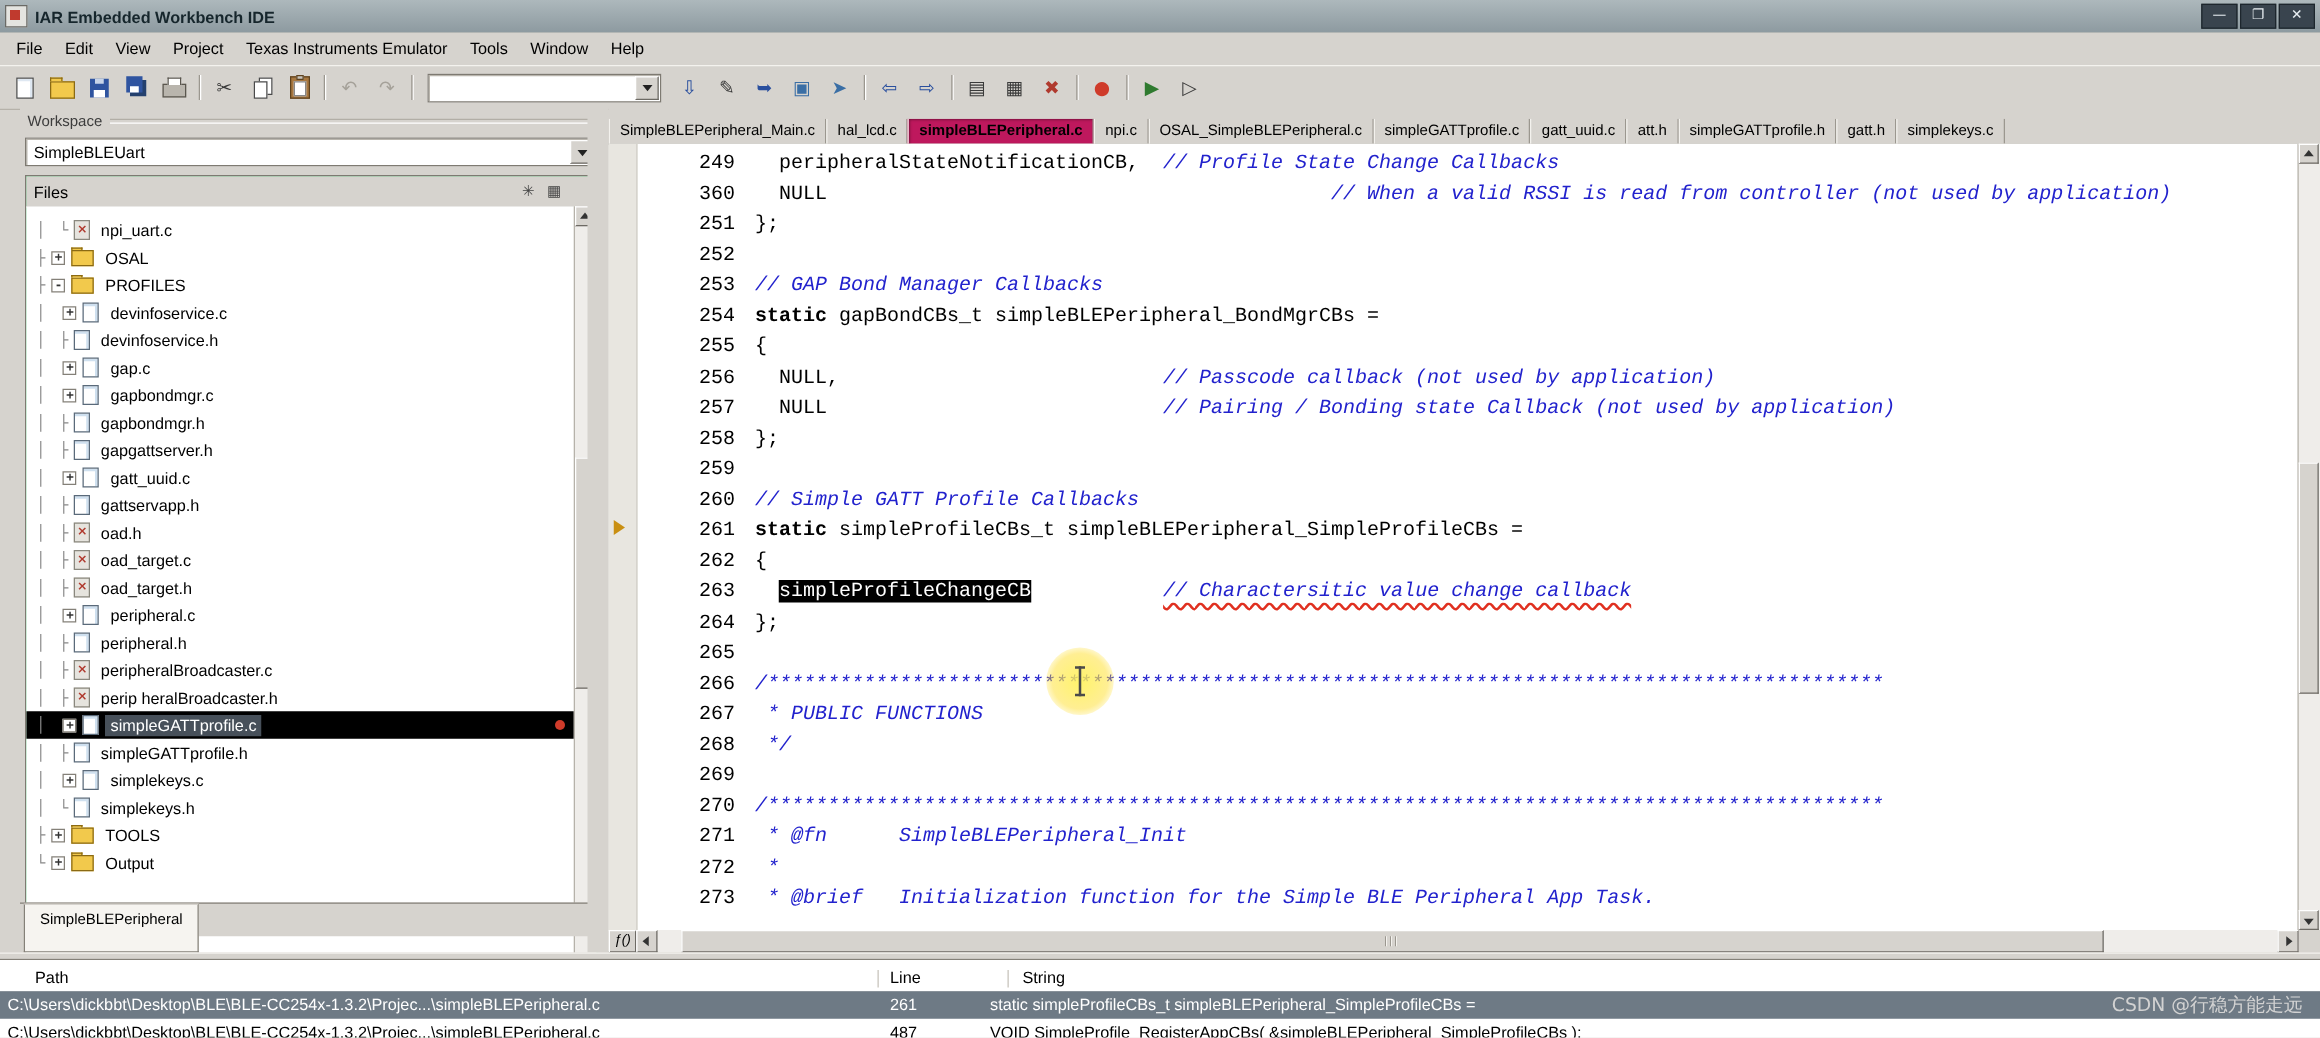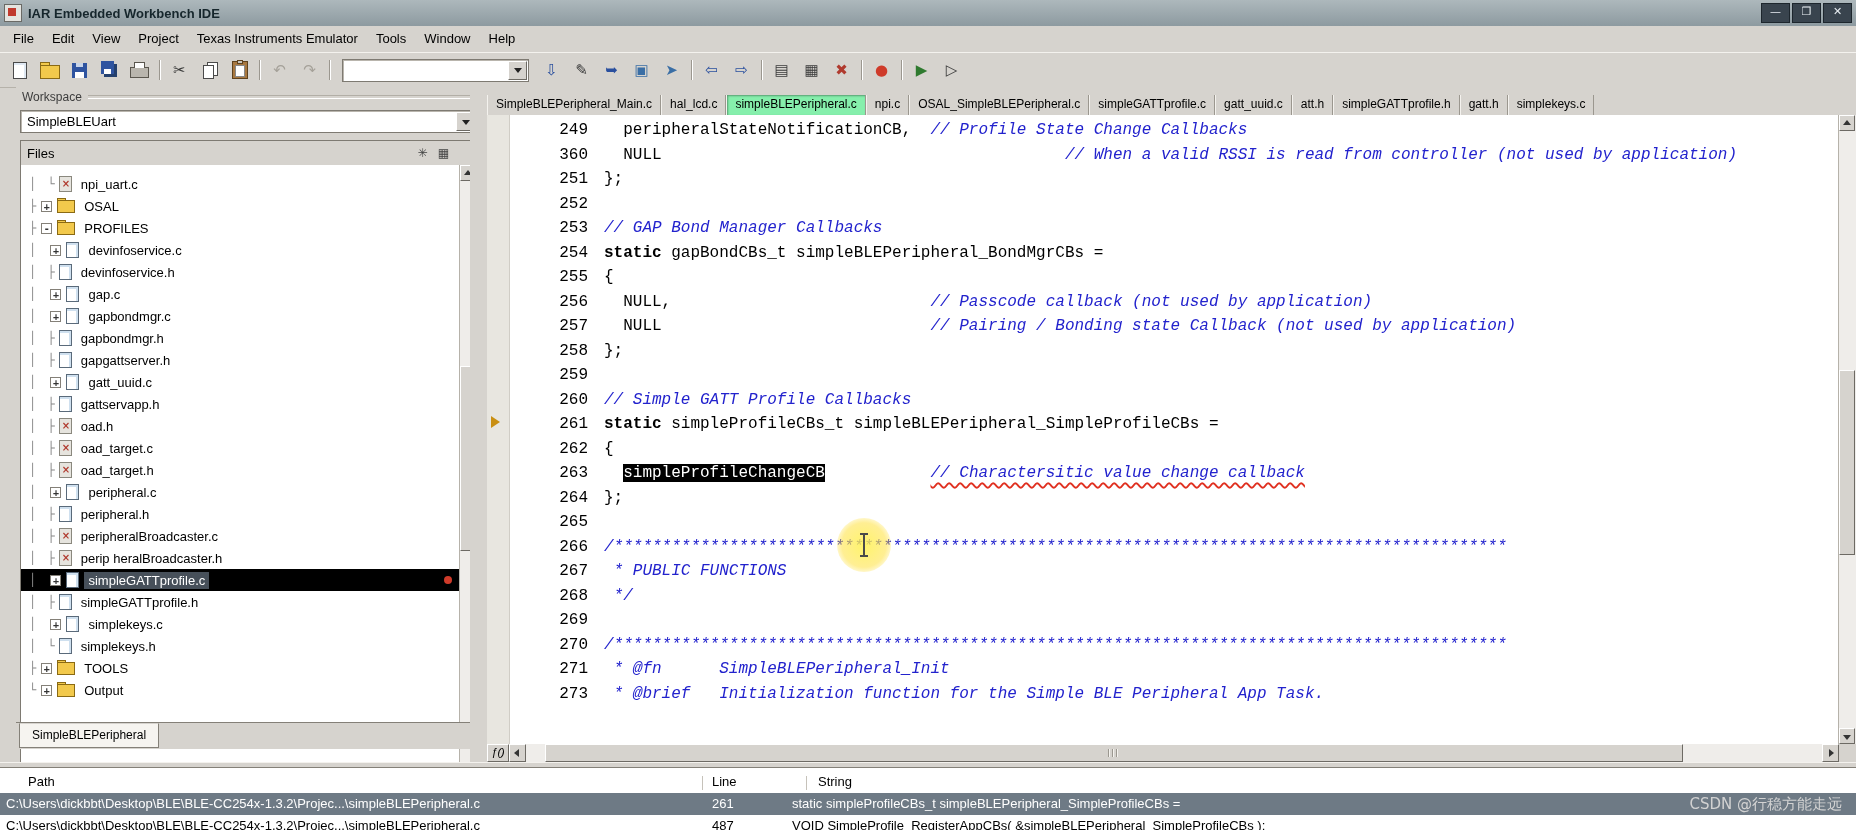--- a/index.html
+++ b/index.html
@@ -70,29 +70,29 @@
   .trow.sel .tlabel{background:#47505a;color:#fff;}
   .tmark{width:8px;height:8px;border-radius:50%;background:#cf3b2a;margin-left:auto;margin-right:8px;flex:none;}
   .tree-scroll{position:absolute;right:0;top:24px;bottom:0;width:17px;background:#efedea;border-left:1px solid #b6b2aa;}
   .sb-btn{position:absolute;left:0;width:16px;height:16px;background:#d6d3ce;border:1px solid;border-color:#fff #6d6a64 #6d6a64 #fff;box-sizing:border-box;}
   .sb-btn.up{top:0;} .sb-btn.down{bottom:0;}
   .sb-btn.up::before{content:"";position:absolute;left:3px;top:4px;border:4px solid transparent;border-bottom:5px solid #333;border-top:none;}
   .sb-btn.down::before{content:"";position:absolute;left:3px;top:6px;border:4px solid transparent;border-top:5px solid #333;border-bottom:none;}
   .sb-thumb{position:absolute;left:0;width:16px;background:#d6d3ce;border:1px solid;border-color:#fff #6d6a64 #6d6a64 #fff;box-sizing:border-box;}
   .tree-thumb{top:201px;height:185px;}
   .ws-tabrow{position:absolute;left:0;right:0;top:636px;height:26px;border-top:1px solid #848078;background:#d6d3ce;padding:0 0 0 3px;}
-  .ws-tab{display:inline-block;padding:4px 12px 5px;background:#f6f4f0;border:1px solid #848078;border-top-color:#d6d3ce;font-size:12px;}
+  .ws-tab{display:inline-block;padding:4px 12px 19px;background:#f6f4f0;border:1px solid #848078;border-top-color:#d6d3ce;font-size:12px;}
 
   .vsplit{position:absolute;left:470px;top:86px;width:17px;height:676px;background:#d6d3ce;}
 
   
   .editor{position:absolute;left:487px;top:86px;right:0;height:676px;background:#d6d3ce;}
   .etabs{position:absolute;left:0;top:9px;right:17px;height:20px;display:flex;border-bottom:1px solid #9b978f;overflow:hidden;}
   .etab{flex:none;padding:0 8px;font-size:12px;line-height:19px;border-right:1px solid #9b978f;border-left:1px solid #f4f2ee;}
-  .etab.active{background:#86efac;font-weight:normal;box-shadow:inset 1px 1px 2px rgba(0,0,0,.35);}
+  .etab.active{background:#be185d;font-weight:bold;box-shadow:inset 1px 1px 2px rgba(0,0,0,.35);}
   .code-area{position:absolute;left:0;top:29px;right:17px;bottom:18px;background:#fff;overflow:hidden;}
   .gutter{position:absolute;left:0;top:0;bottom:0;width:22px;background:#e8e6e0;border-right:1px solid #d0cdc6;}
   .lines{position:absolute;left:0;top:3px;right:0;}
   .cl{display:flex;height:24.5px;font-family:"Liberation Mono",monospace;font-size:16px;line-height:24.5px;white-space:pre;padding-left:29px;}
   .ln{flex:none;width:50px;margin-left:22px;text-align:right;}
   .ct{flex:none;margin-left:16px;}
   .pl{color:#000;}
   .kw{font-weight:bold;color:#000;}
   .cm{color:#2222cd;font-style:italic;}
   .sel{background:#000;color:#fff;}
@@ -335,20 +335,21 @@
           <div class="cl"><span class="ln">262</span><span class="ct"><span class="pl">{</span></span></div>
           <div class="cl"><span class="ln">263</span><span class="ct"><span class="pl">  </span><span class="sel">simpleProfileChangeCB</span><span class="pl">           </span><span class="cmu">// Charactersitic value change callback</span></span></div>
           <div class="cl"><span class="ln">264</span><span class="ct"><span class="pl">};</span></span></div>
           <div class="cl"><span class="ln">265</span><span class="ct"></span></div>
           <div class="cl"><span class="ln">266</span><span class="ct"><span class="cm">/*********************************************************************************************</span></span></div>
           <div class="cl"><span class="ln">267</span><span class="ct"><span class="cm"> * PUBLIC FUNCTIONS</span></span></div>
           <div class="cl"><span class="ln">268</span><span class="ct"><span class="cm"> */</span></span></div>
           <div class="cl"><span class="ln">269</span><span class="ct"></span></div>
           <div class="cl"><span class="ln">270</span><span class="ct"><span class="cm">/*********************************************************************************************</span></span></div>
           <div class="cl"><span class="ln">271</span><span class="ct"><span class="cm"> * @fn      SimpleBLEPeripheral_Init</span></span></div>
+          <div class="cl"><span class="ln">272</span><span class="ct"><span class="cm"> *</span></span></div>
           <div class="cl"><span class="ln">273</span><span class="ct"><span class="cm"> * @brief   Initialization function for the Simple BLE Peripheral App Task.</span></span></div>
         </div>
       <div class="click-halo">
         <div class="ibeam"></div>
       </div>
     </div>
     <div class="ed-vscroll">
       <div class="sb-btn up"></div>
       <div class="sb-thumb ed-vthumb"></div>
       <div class="sb-btn down"></div>

